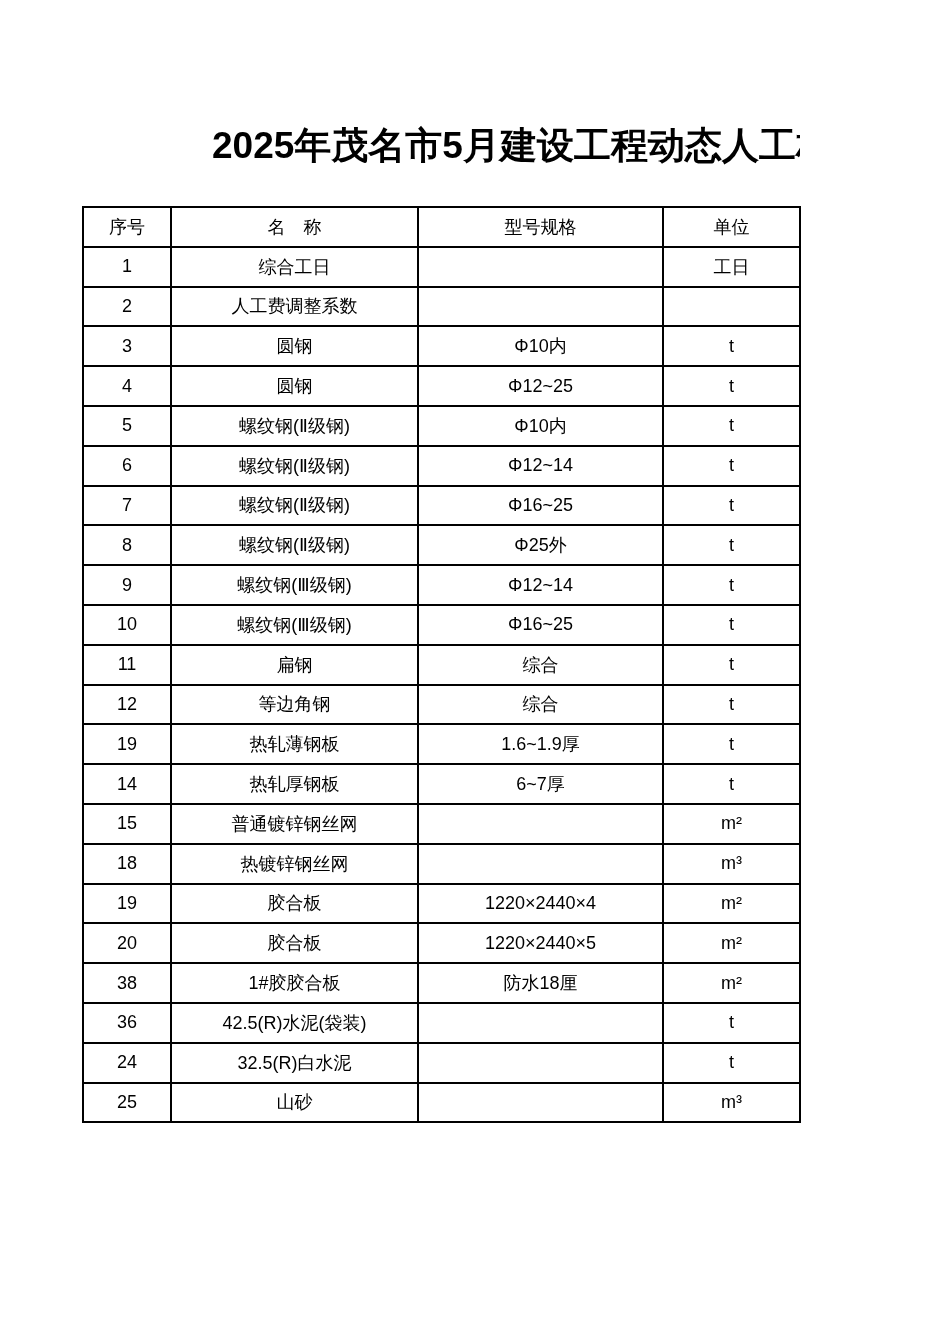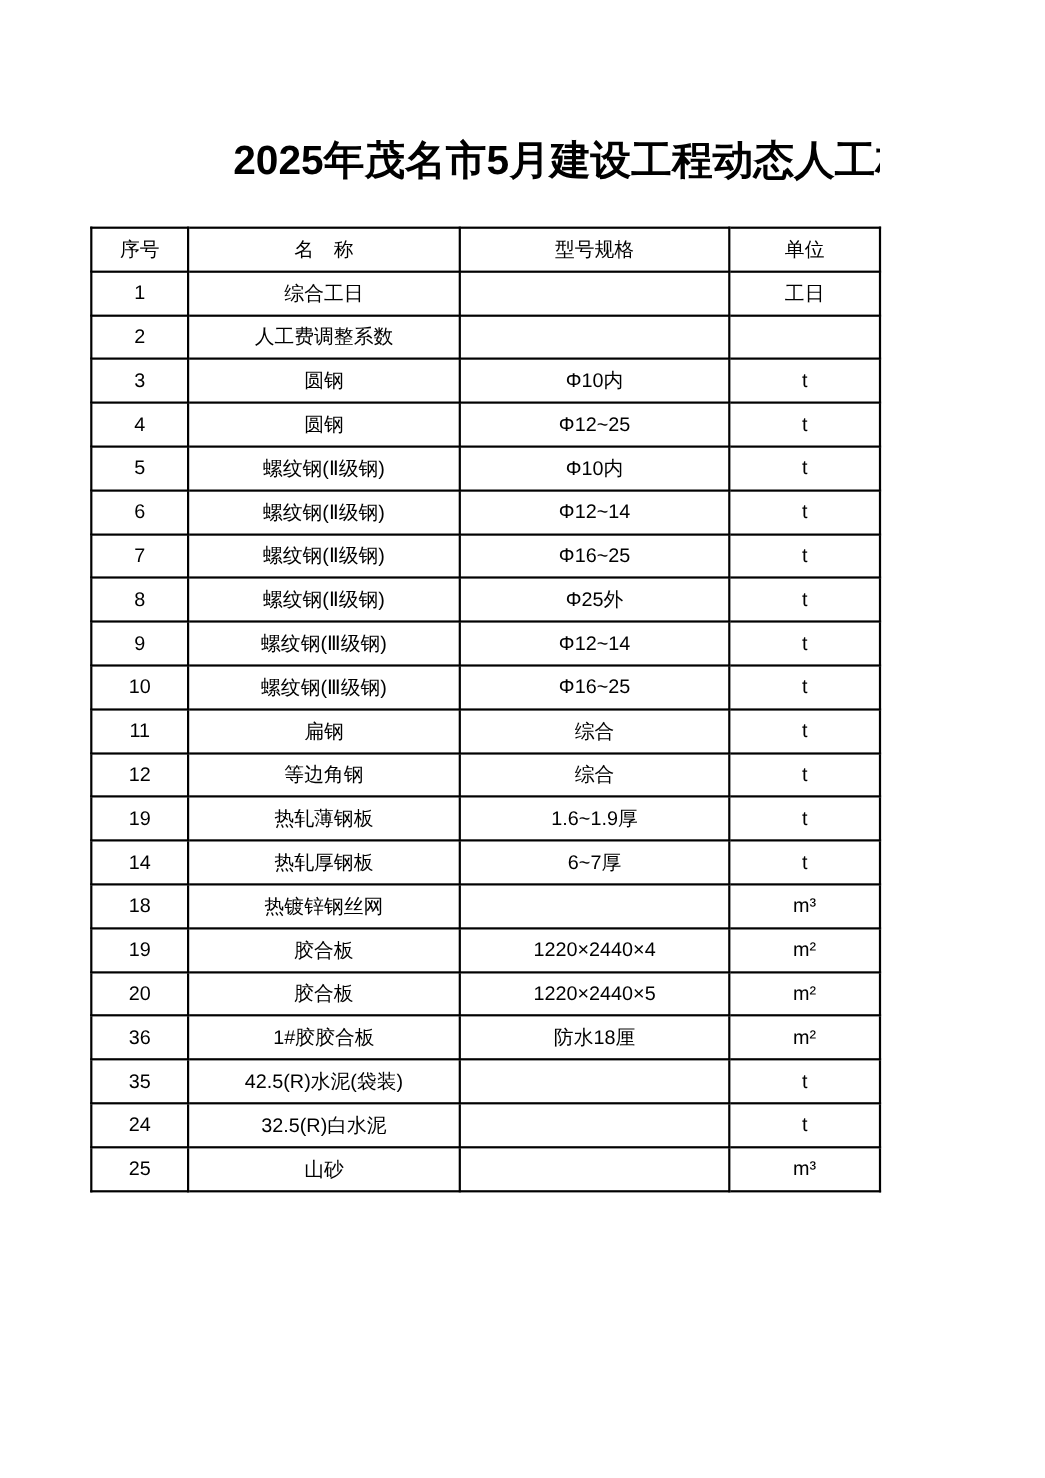--- a/index.html
+++ b/index.html
@@ -147,45 +147,51 @@
         <td>1.6~1.9厚</td>
         <td>t</td>
       </tr>
       <tr>
         <td>14</td>
         <td>热轧厚钢板</td>
         <td>6~7厚</td>
         <td>t</td>
       </tr>
       <tr>
+        <td>15</td>
+        <td>普通镀锌钢丝网</td>
+        <td></td>
+        <td>m²</td>
+      </tr>
+      <tr>
         <td>18</td>
         <td>热镀锌钢丝网</td>
         <td></td>
         <td>m³</td>
       </tr>
       <tr>
         <td>19</td>
         <td>胶合板</td>
         <td>1220×2440×4</td>
         <td>m²</td>
       </tr>
       <tr>
         <td>20</td>
         <td>胶合板</td>
         <td>1220×2440×5</td>
         <td>m²</td>
       </tr>
       <tr>
-        <td>36</td>
+        <td>38</td>
         <td>1#胶胶合板</td>
         <td>防水18厘</td>
         <td>m²</td>
       </tr>
       <tr>
-        <td>35</td>
+        <td>36</td>
         <td>42.5(R)水泥(袋装)</td>
         <td></td>
         <td>t</td>
       </tr>
       <tr>
         <td>24</td>
         <td>32.5(R)白水泥</td>
         <td></td>
         <td>t</td>
       </tr>

